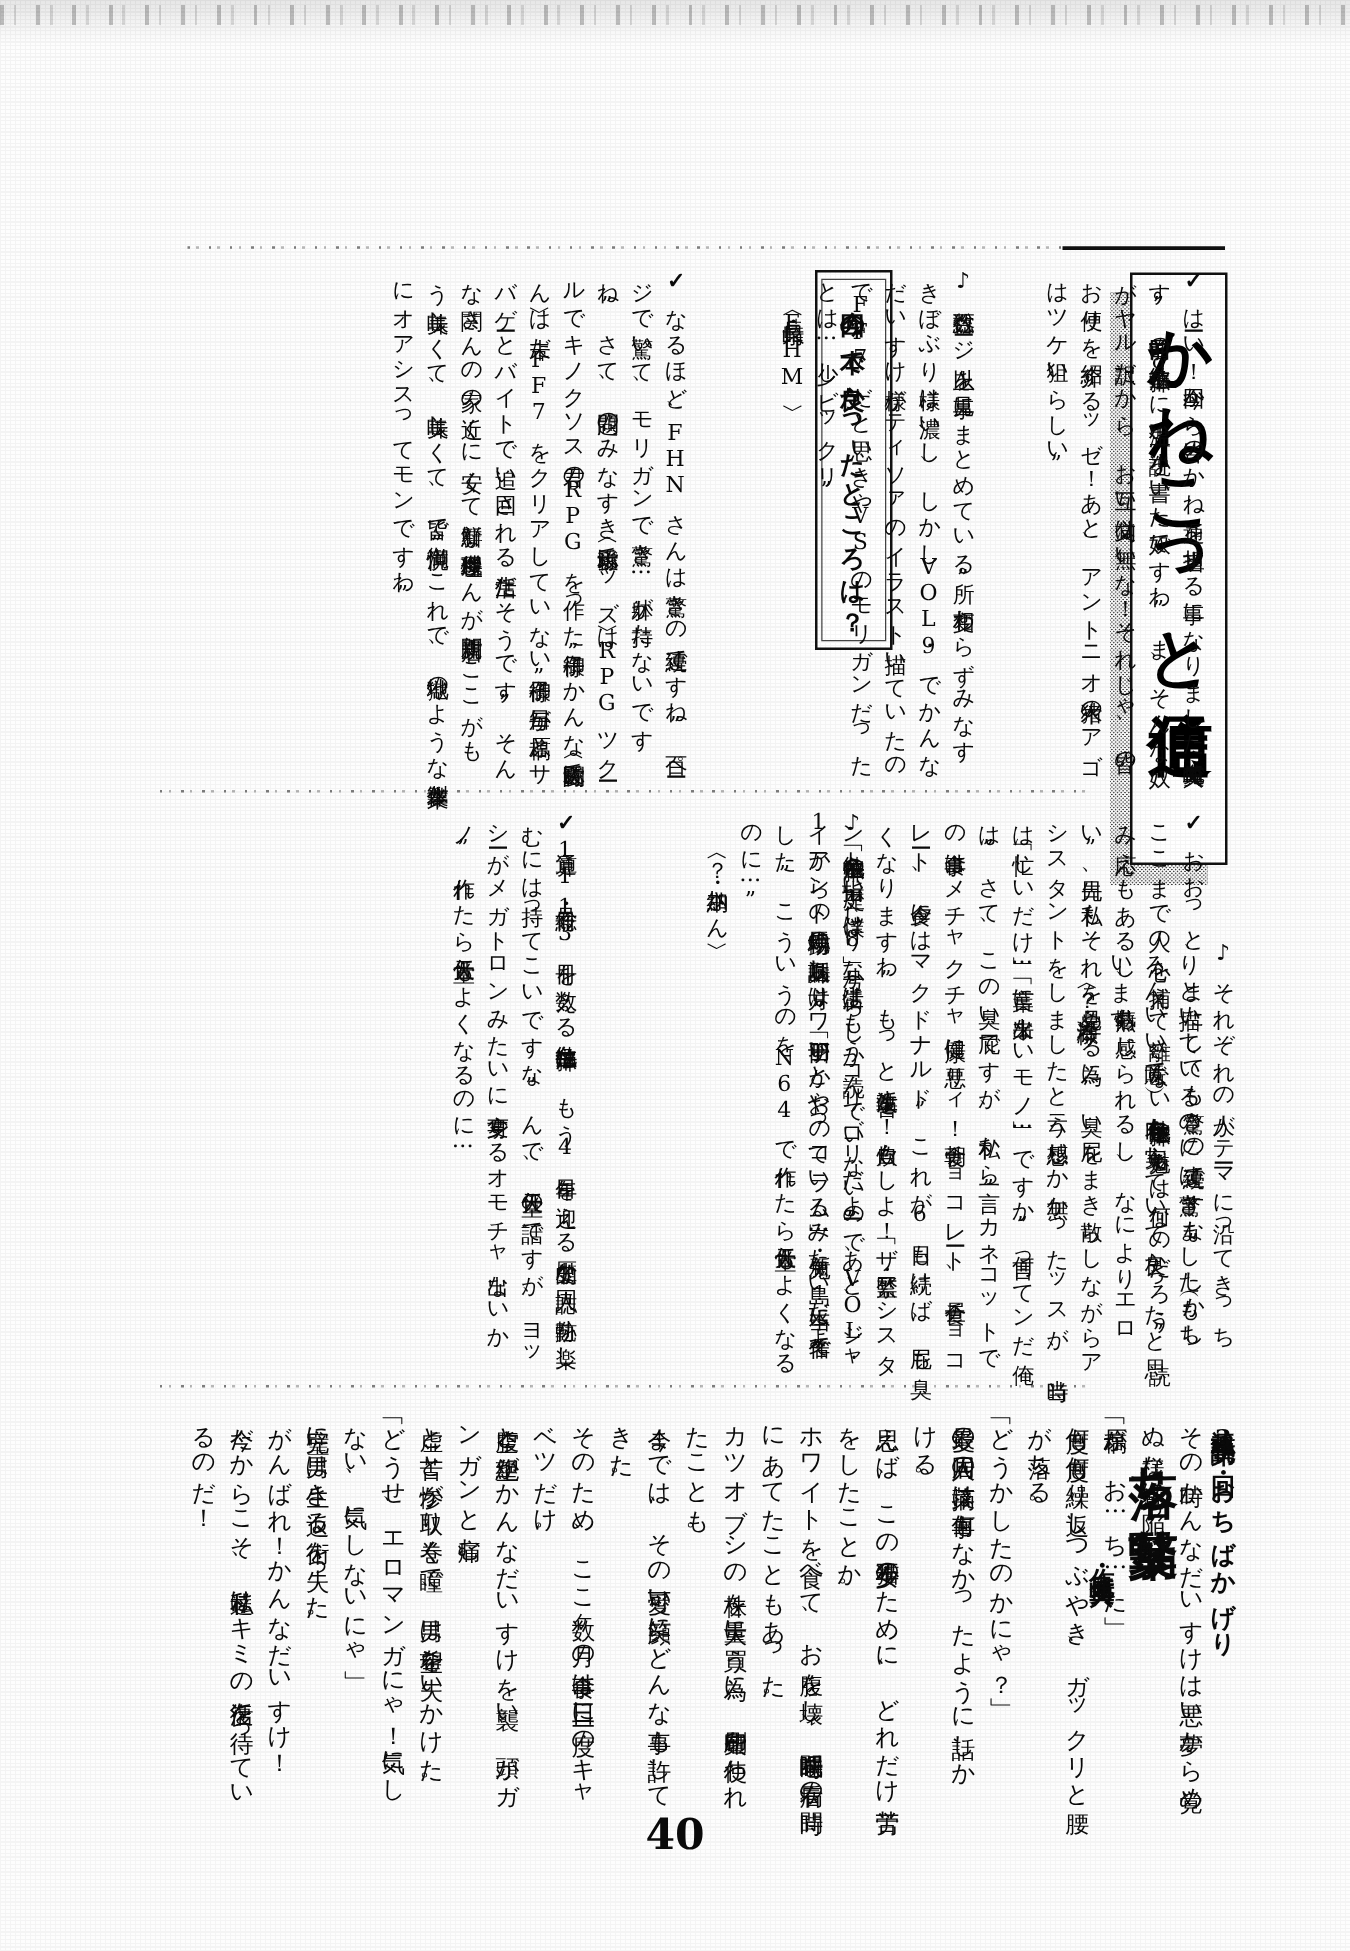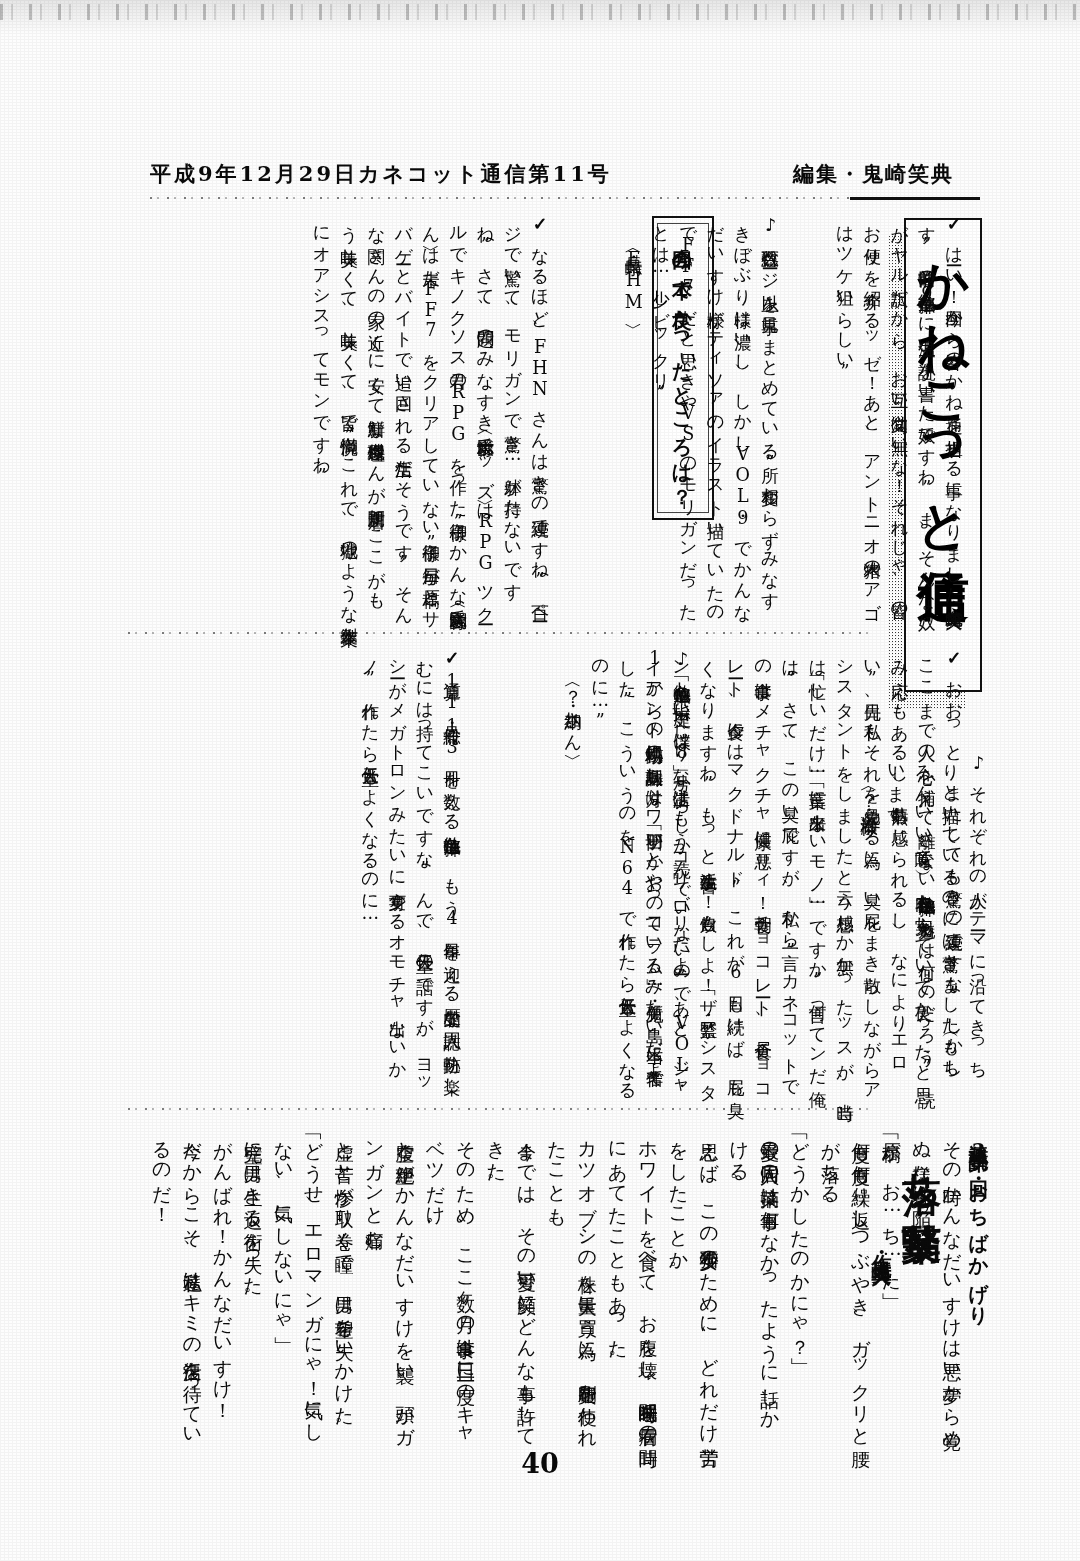--- a/index.html
+++ b/index.html
@@ -240,21 +240,21 @@
     font-weight: 600;
     white-space: nowrap;
   }
 
   
   #page-number {
     position: absolute;
     left: 0; right: 0;
     top: 1448px;
     text-align: center;
-    font-size: 27px;
+    font-size: 34px;
     font-weight: 700;
     font-family: "DejaVu Serif", "Liberation Serif", serif;
   }
 
   
   #scan-top {
     position: absolute;
     left: 0; top: 0; width: 1080px; height: 34px;
     background: linear-gradient(180deg, rgba(0,0,0,.20), rgba(0,0,0,0));
     opacity: .45;
@@ -271,24 +271,20 @@
   }
 </style>
 </head>
 <body>
 
 <div id="page">
 
   <div id="scan-top"></div>
   <div id="scan-specks"></div>
 
-  <div id="masthead">
-    <span class="issue">平成9年12月29日カネコット通信第11号</span>
-    <span class="editor">編集・鬼崎笑典</span>
-  </div>
   <div class="rule-dotted" style="left:150px; top:197px; width:700px;"></div>
   <div class="rule-solid" style="left:850px; top:197px; width:130px; height:2.5px;"></div>
 
   <div id="title-plate">
     <div id="title-shadow"></div>
     <div id="title-box">
       <div id="title-text">かねこっと通信</div>
     </div>
   </div>
 

